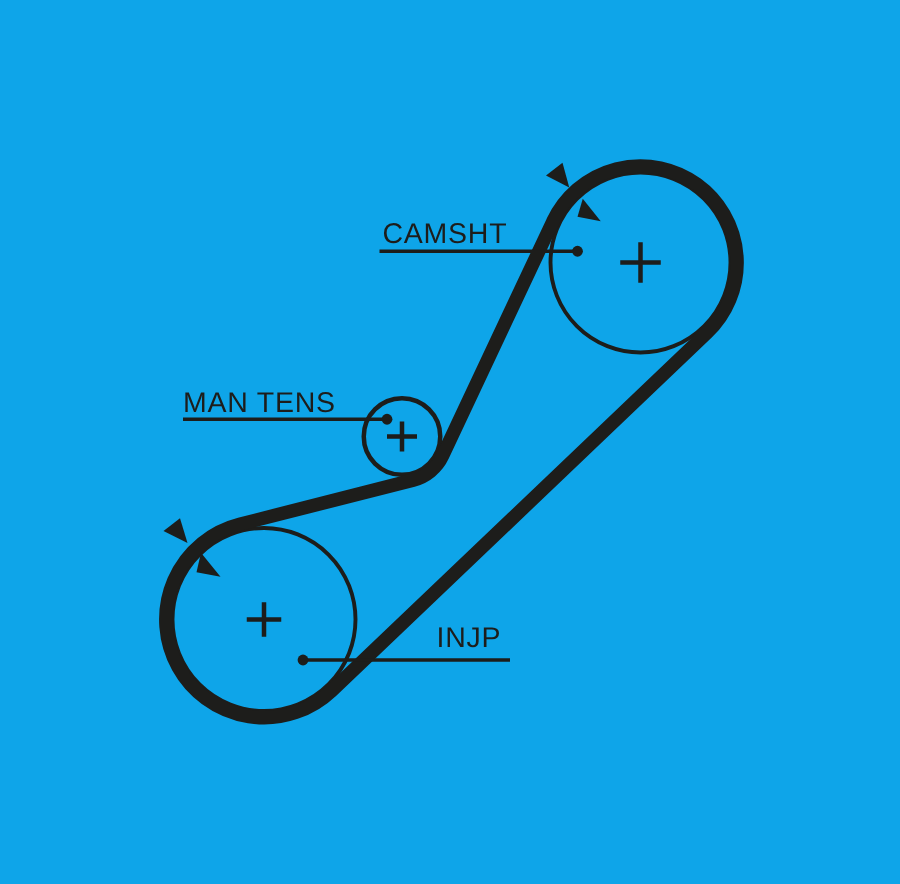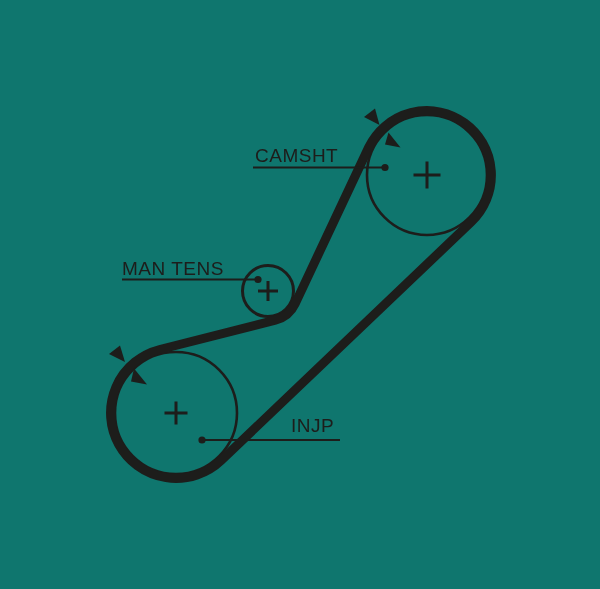--- a/index.html
+++ b/index.html
@@ -4,21 +4,21 @@
 <style>
   html, body {
     margin: 0;
     padding: 0;
     background: #ffffff;
   }
   .stage {
     position: relative;
     width: 600px;
     height: 589px;
-    background: #0f766e;
+    background: #0ea5e9;
     overflow: hidden;
   }
   svg {
     display: block;
   }
   .diagram-label {
     font-family: "Liberation Sans", "DejaVu Sans", sans-serif;
     font-size: 19px;
     font-weight: 400;
     letter-spacing: 0.5px;

